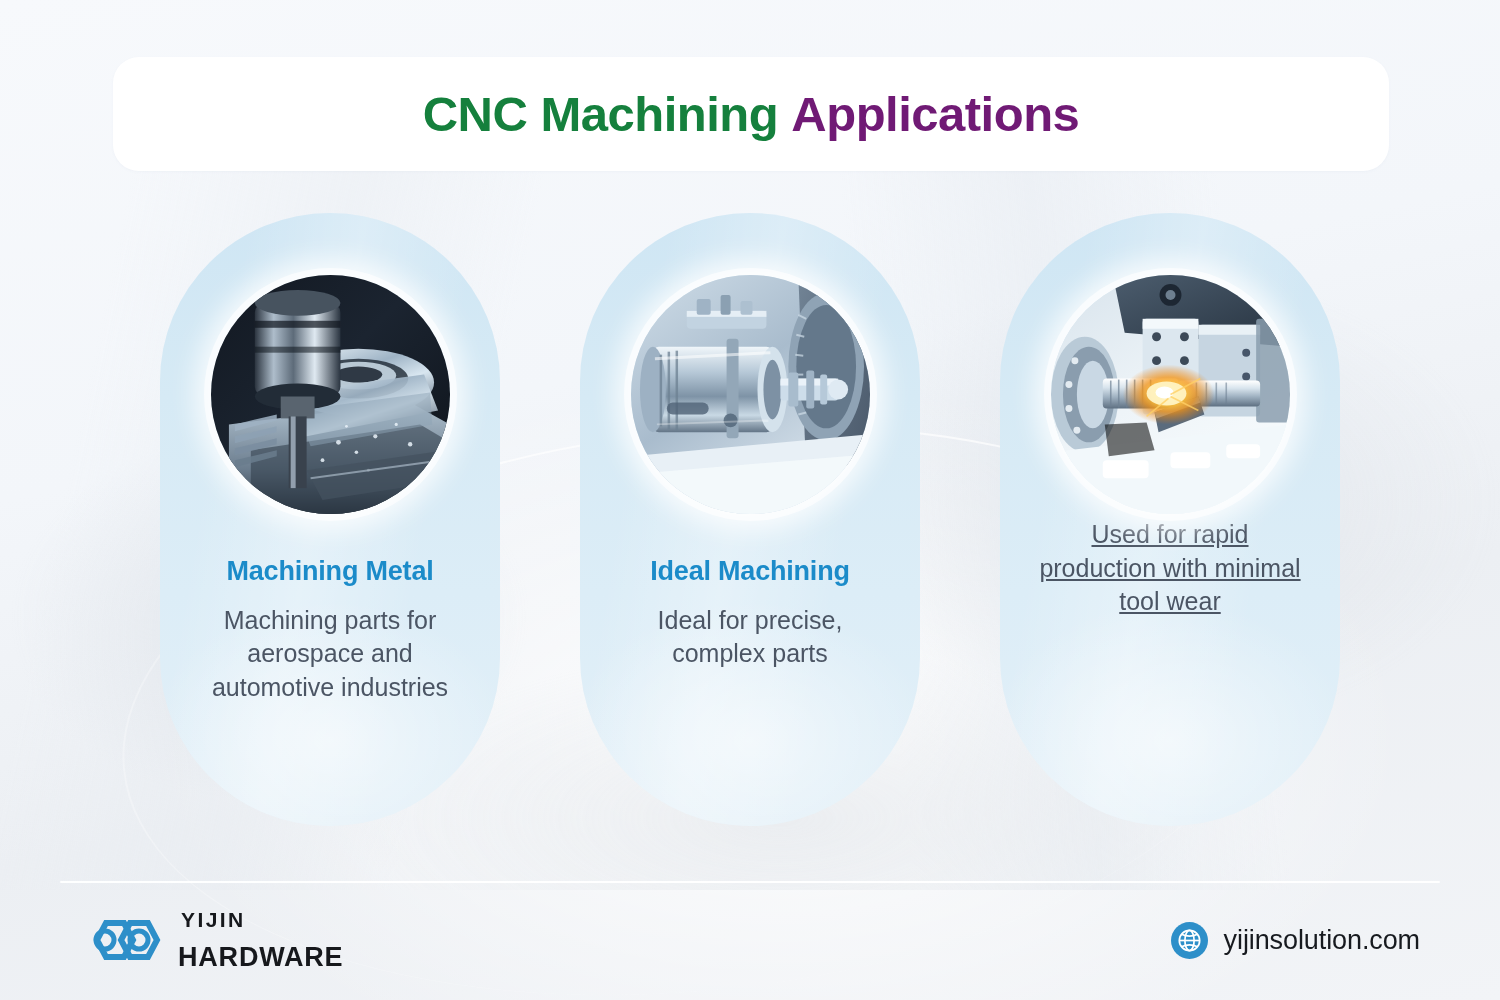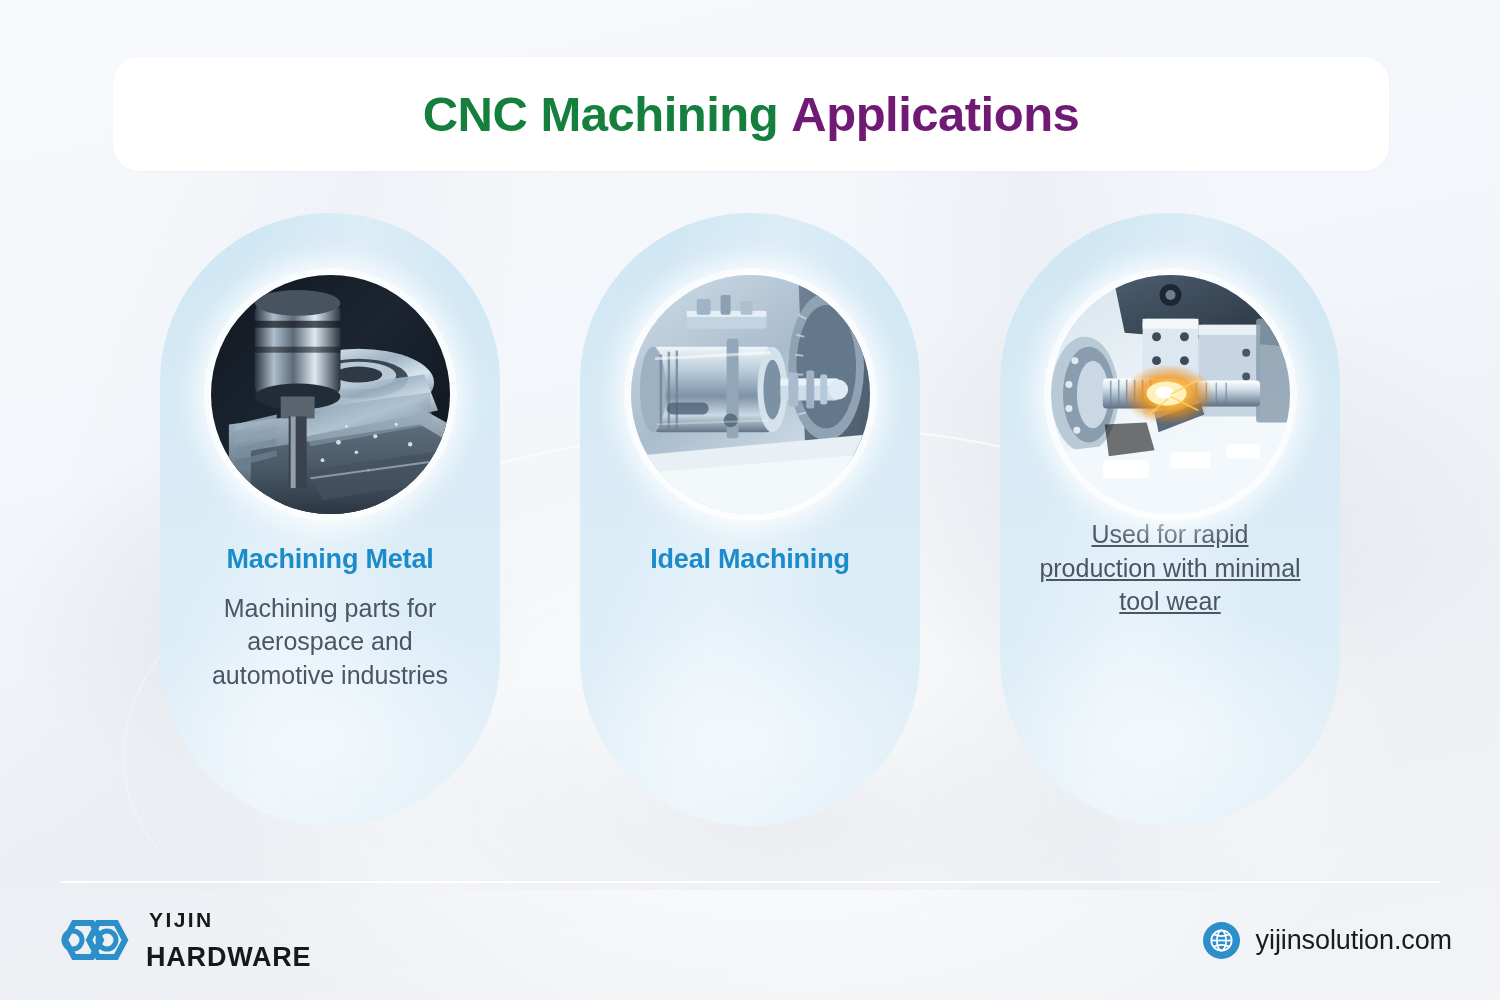--- a/index.html
+++ b/index.html
@@ -84,40 +84,40 @@
     position:relative;
     width:239px; height:239px; border-radius:50%;
     box-shadow:0 0 0 7px rgba(255,255,255,.62), 0 0 26px 16px rgba(255,255,255,.78);
   }
   .photo{
     position:absolute; inset:0; border-radius:50%; overflow:hidden;
   }
   .photo svg{ display:block; width:100%; height:100%; }
 
   .card-title{
-    margin-top:28px;
+    margin-top:40px;
     color:#1b8bc9; font-size:27px; font-weight:700; line-height:1.32;
     text-align:center; max-width:270px; letter-spacing:-.2px;
   }
   .card-desc{
     margin-top:14px;
     color:#4b5564; font-size:25px; font-weight:400; line-height:1.34;
     text-align:center; max-width:262px;
   }
   .card--tall .card-desc{ margin-top:4px;text-decoration:underline; }
 
   
   .divider{
     position:absolute; left:60px; top:881px; width:1380px; height:2px;
     background:rgba(255,255,255,.95); border-radius:2px;
   }
   .footer{
     position:absolute; left:0; top:896px; width:1500px; height:88px;
     display:flex; align-items:center; justify-content:space-between;
-    padding:0 48px;
+    padding:0 80px;
   }
   .brand{ display:flex; align-items:center; gap:14px; }
   .brand-mark{ width:84px; height:46px; }
   .brand-words{ display:flex; flex-direction:column; line-height:1; }
   .brand-top{
     color:#16181c; font-size:21px; font-weight:700; letter-spacing:2.4px;
     margin-left:3px;
   }
   .brand-bottom{
     color:#16181c; font-size:27px; font-weight:700; letter-spacing:.8px;
@@ -298,20 +298,21 @@
 
               <rect x="36" y="128" width="42" height="12" rx="6" fill="#4f6275" opacity="0.8"></rect>
               <circle cx="100" cy="146" r="7" fill="#53677a" opacity="0.85"></circle>
 
               <path d="M24 84 L140 78" stroke="#ffffff" stroke-width="3" opacity="0.55"></path>
               <path d="M26 150 L138 146" stroke="#ffffff" stroke-width="2" opacity="0.3"></path>
             </svg>
           </div>
         </div>
         <div class="card-title">Ideal Machining</div>
+        <div class="card-desc">Ideal for precise, complex parts</div>
       </div>
     </div>
 
     <div class="card card--tall">
       <div class="card-inner">
         <div class="photo-wrap">
           <div class="photo">
             <svg viewBox="0 0 240 240" preserveAspectRatio="xMidYMid slice" aria-hidden="true">
               <defs>
                 <linearGradient id="m3bg" x1="0" y1="0" x2="0.6" y2="1">

